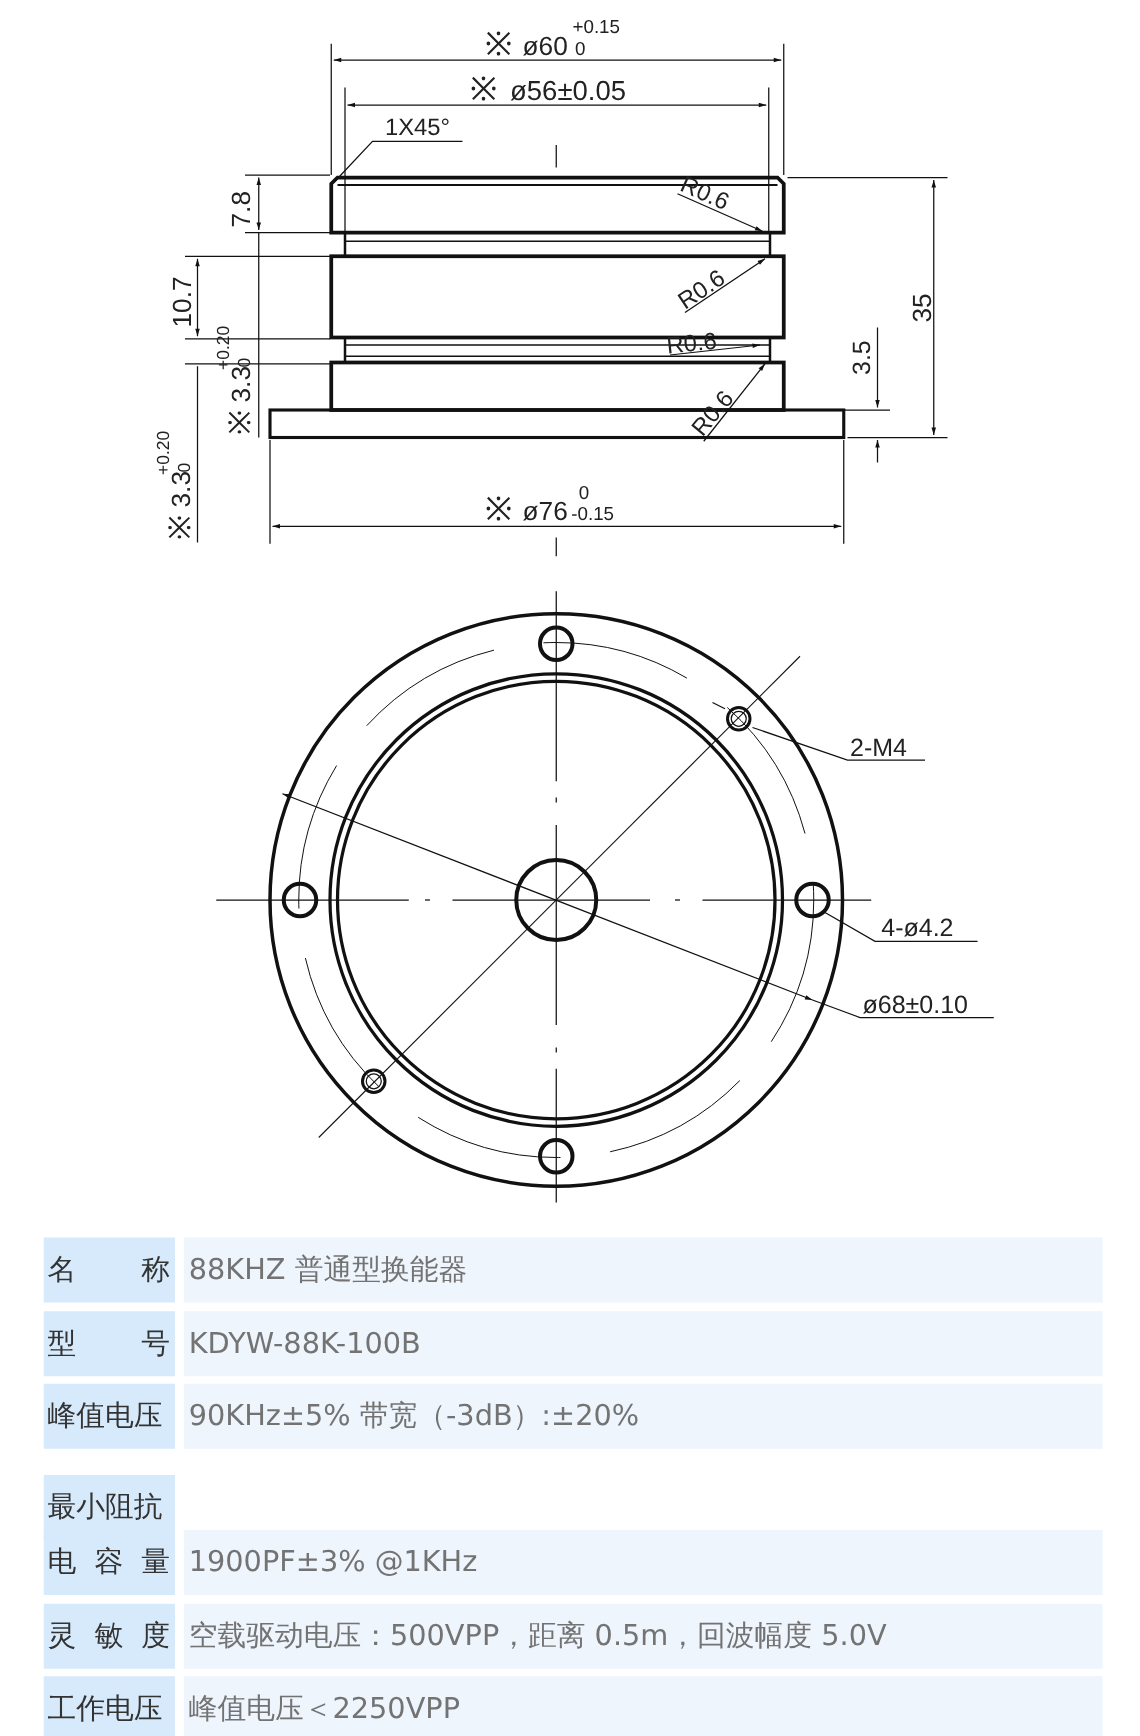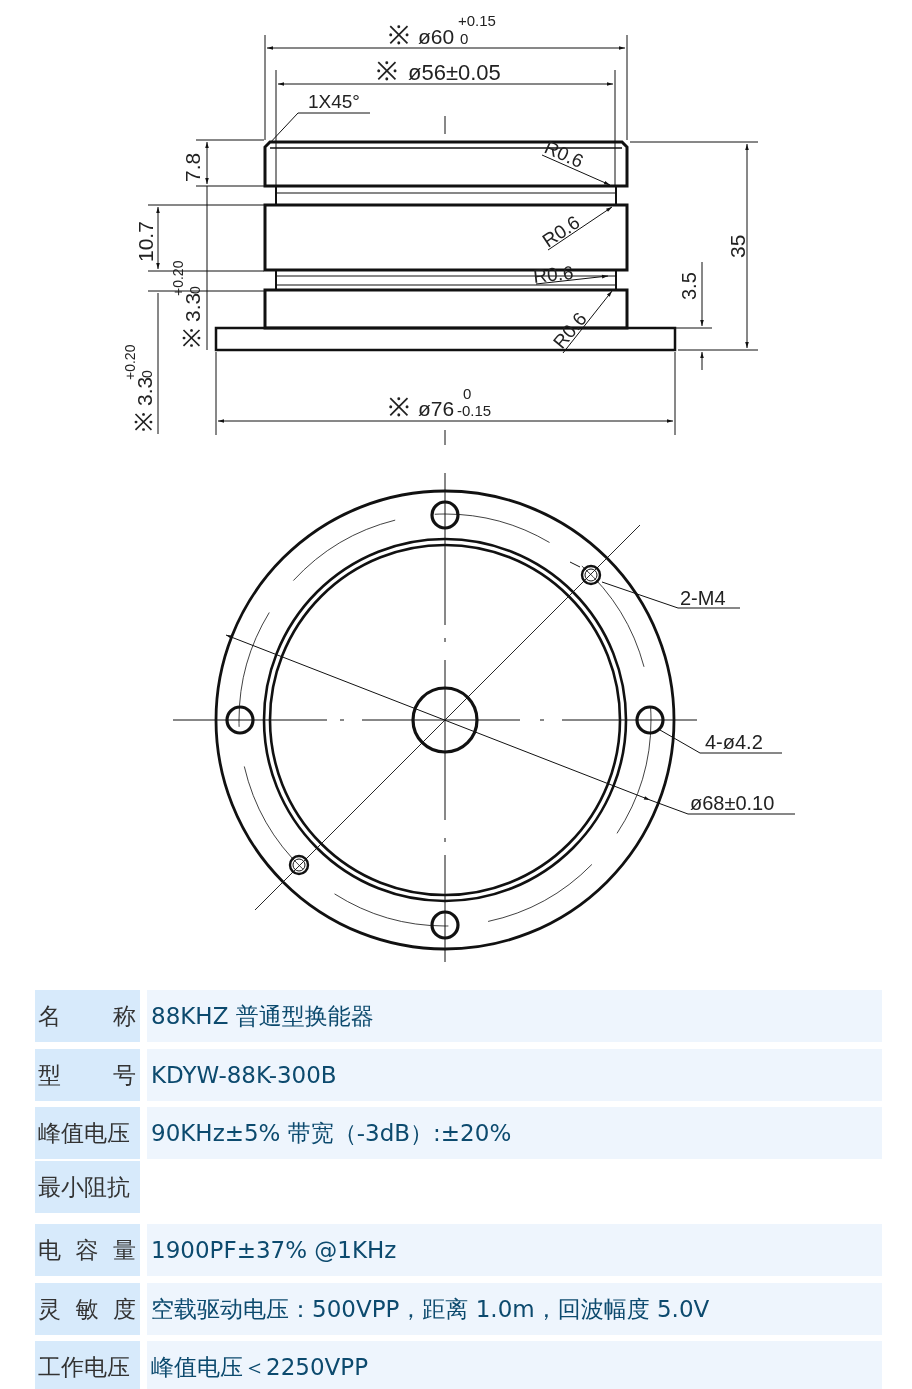--- a/index.html
+++ b/index.html
@@ -3,21 +3,21 @@
 <meta charset="utf-8">
 <style>
   html, body { margin:0; padding:0; background:#ffffff; }
   body { width:912px; height:1389px; position:relative; overflow:hidden; font-family:"DejaVu Sans", sans-serif; }
   #drawing { position:absolute; left:0; top:0; width:912px; height:975px; }
   #drawing text { font-family:"Liberation Sans", sans-serif; fill:#222; }
   .spec-table { position:absolute; left:35px; top:990px; width:847px; }
   .spec-row { position:absolute; left:0; width:847px; height:52px; display:flex; }
   .spec-label { width:105px; height:52px; background:#d7eafb; color:#333; font-size:23px; line-height:52px; box-sizing:border-box; padding-left:3px; white-space:nowrap; overflow:hidden; }
   .spec-label.spread { display:flex; justify-content:space-between; padding-right:4px; }
-  .spec-value { margin-left:7px; flex:1; height:52px; background:#eef5fd; color:#0c4a6e; font-size:23px; line-height:52px; padding-left:4px; white-space:nowrap; overflow:hidden; }
+  .spec-value { margin-left:7px; flex:1; height:52px; background:#eef5fd; color:#737373; font-size:23px; line-height:52px; padding-left:4px; white-space:nowrap; overflow:hidden; }
 </style>
 </head>
 <body>
 
 <svg id="drawing" viewBox="0 0 912 975" xmlns="http://www.w3.org/2000/svg">
   <defs>
     <marker id="arr" viewBox="0 0 10 10" refX="10" refY="5" markerWidth="8" markerHeight="6" orient="auto-start-reverse">
       <path d="M0,2 L10,5 L0,8 z" fill="#111"></path>
     </marker>
   </defs>
@@ -187,47 +187,47 @@
       <span>称</span>
     </div>
     <div class="spec-value">88KHZ 普通型换能器</div>
   </div>
 
   <div class="spec-row" style="top:59px">
     <div class="spec-label spread">
       <span>型</span>
       <span>号</span>
     </div>
-    <div class="spec-value">KDYW-88K-300B</div>
+    <div class="spec-value">KDYW-88K-100B</div>
   </div>
 
   <div class="spec-row" style="top:117px">
     <div class="spec-label">峰值电压</div>
     <div class="spec-value">90KHz±5% 带宽（-3dB）:±20%</div>
   </div>
 
-  <div class="spec-row" style="top:171px">
+  <div class="spec-row" style="top:190px">
     <div class="spec-label">最小阻抗</div>
   </div>
 
   <div class="spec-row" style="top:234px">
     <div class="spec-label spread">
       <span>电</span>
       <span>容</span>
       <span>量</span>
     </div>
-    <div class="spec-value">1900PF±37% @1KHz</div>
+    <div class="spec-value">1900PF±3% @1KHz</div>
   </div>
 
   <div class="spec-row" style="top:293px">
     <div class="spec-label spread">
       <span>灵</span>
       <span>敏</span>
       <span>度</span>
     </div>
-    <div class="spec-value">空载驱动电压：500VPP，距离 1.0m，回波幅度 5.0V</div>
+    <div class="spec-value">空载驱动电压：500VPP，距离 0.5m，回波幅度 5.0V</div>
   </div>
 
   <div class="spec-row" style="top:351px">
     <div class="spec-label">工作电压</div>
     <div class="spec-value">峰值电压＜2250VPP</div>
   </div>
 </div>
 
 </body></html>

